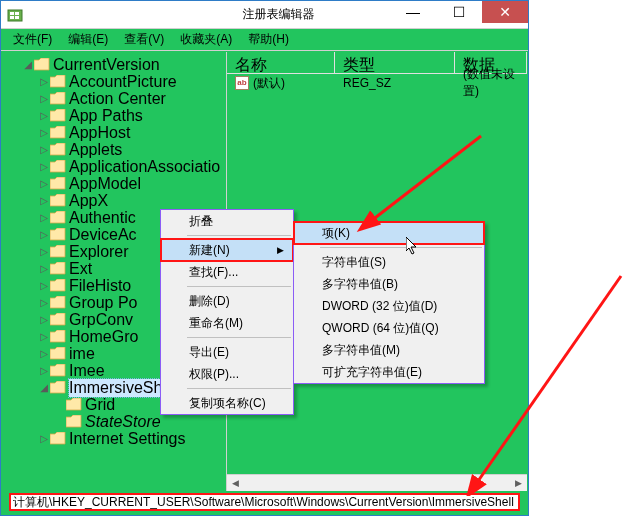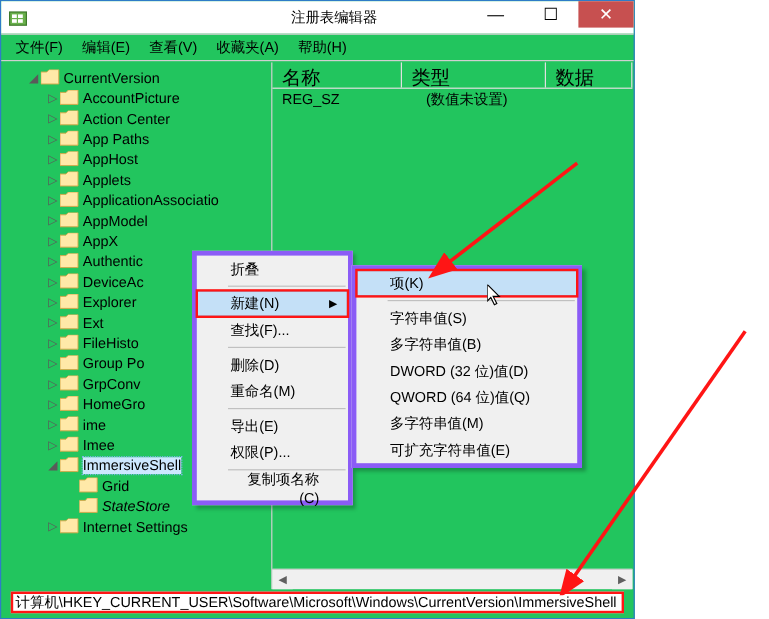--- a/index.html
+++ b/index.html
@@ -12,32 +12,32 @@
 .winbtn { width:46px; height:22px; display:flex; align-items:center; justify-content:center; font-size:14px; }
 .winbtn.close { background:#c75050; color:#fff; }
 .menubar { height:22px; border-bottom:1px solid #d0d0d0; display:flex; align-items:center; padding:0 4px; }
 .menuitem { padding:2px 8px; cursor:default; }
 .client { position:absolute; top:51px; left:1px; right:1px; bottom:24px; display:flex; }
 .tree { width:225px; border-right:1px solid #d0d0d0; overflow:hidden; position:relative; padding-top:4px; }
 .tree-item { display:flex; align-items:center; height:17px; white-space:nowrap; }
 .expander { width:12px; text-align:center; color:#5a5a5a; font-size:10px; }
 .folder-icon { width:16px; height:13px; margin-right:3px; display:inline-block; }
 .folder-icon svg { display:block; }
-.tree-label { font-size:12px; }
+.tree-label { font-size:16px; }
 .tree-item.selected .tree-label { background:#cde8ff; outline:1px dotted #7ab6e8; }
 .listview { flex:1; position:relative; }
 .list-header { display:flex; height:22px; border-bottom:1px solid #e0e0e0; }
 .list-col { padding:3px 8px; border-right:1px solid #e0e0e0; font-size:16px; }
 .list-row { display:flex; height:18px; align-items:center; }
 .list-cell { padding:1px 8px; font-size:12px; display:flex; align-items:center; }
 .value-icon { width:14px; height:14px; margin-right:4px; border:1px solid #a08060; background:#fff; font-size:8px; color:#c04040; text-align:center; line-height:12px; font-weight:bold; }
 .statusbar { position:absolute; left:8px; right:8px; bottom:4px; height:18px; border:2px solid #ff1515; font-size:12px; padding:0 2px; line-height:14px; background:#fff; }
 .scrollbar-h { position:absolute; left:226px; right:1px; bottom:24px; height:17px; background:#f0f0f0; border-top:1px solid #d0d0d0; }
 .scroll-btn { width:17px; height:16px; background:#f0f0f0; display:inline-flex; align-items:center; justify-content:center; font-size:9px; color:#606060; }
-.context-menu { position:absolute; background:#f0f0f0; border:4px solid #8b5cf6; box-shadow:3px 3px 3px rgba(0,0,0,0.25);text-align:right; }
+.context-menu { position:absolute; background:#f0f0f0; border:1px solid #8b5cf6; box-shadow:3px 3px 3px rgba(0,0,0,0.25);text-align:right; }
 .ctx1 { left:159px; top:208px; width:134px; }
 .ctx-item { height:22px; display:flex; align-items:center; padding:0 24px 0 28px; position:relative; }
 .ctx-item.hover { background:#c4e0f7; border:1px solid #7ab6e8; padding:0 23px 0 27px; }
 .ctx-item.highlight-red { outline:2px solid #ff1515; outline-offset:-1px; }
 .ctx-sep { height:1px; background:#c0c0c0; margin:3px 2px 3px 26px; }
 .ctx-arrow { position:absolute; right:8px; font-size:9px; }
 .ctx2 { left:292px; top:220px; width:192px; }
 .ctx2 .ctx-item.highlight-red { outline:2px solid #ff1515; outline-offset:-1px; }
 .pointer { position:absolute; left:405px; top:236px; font-size:16px; color:#000; pointer-events:none; }
 .arrow-svg { position:absolute; pointer-events:none; }
@@ -282,20 +282,24 @@
           <span class="tree-label">Internet Settings</span>
         </div>
       </div>
     <div class="listview">
       <div class="list-header">
         <div class="list-col" style="width:108px">名称</div>
         <div class="list-col" style="width:120px">类型</div>
         <div class="list-col" style="flex:1">数据</div>
       </div>
       <div class="list-row">
+        <div class="list-cell" style="width:108px">
+          <span class="value-icon">ab</span>
+          <span>(默认)</span>
+        </div>
         <div class="list-cell" style="width:120px">REG_SZ</div>
         <div class="list-cell" style="flex:1">(数值未设置)</div>
       </div>
     </div>
   </div>
 
   <div class="scrollbar-h">
     <span class="scroll-btn">◀</span>
     <span class="scroll-btn" style="float:right">▶</span>
   </div>

